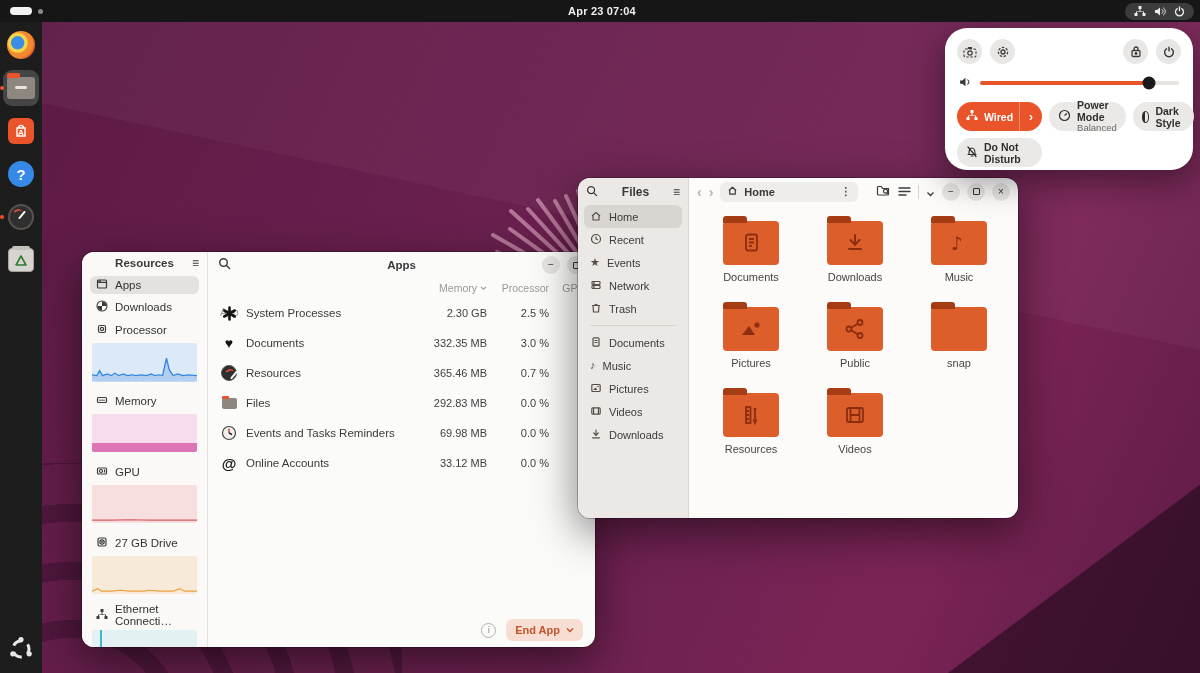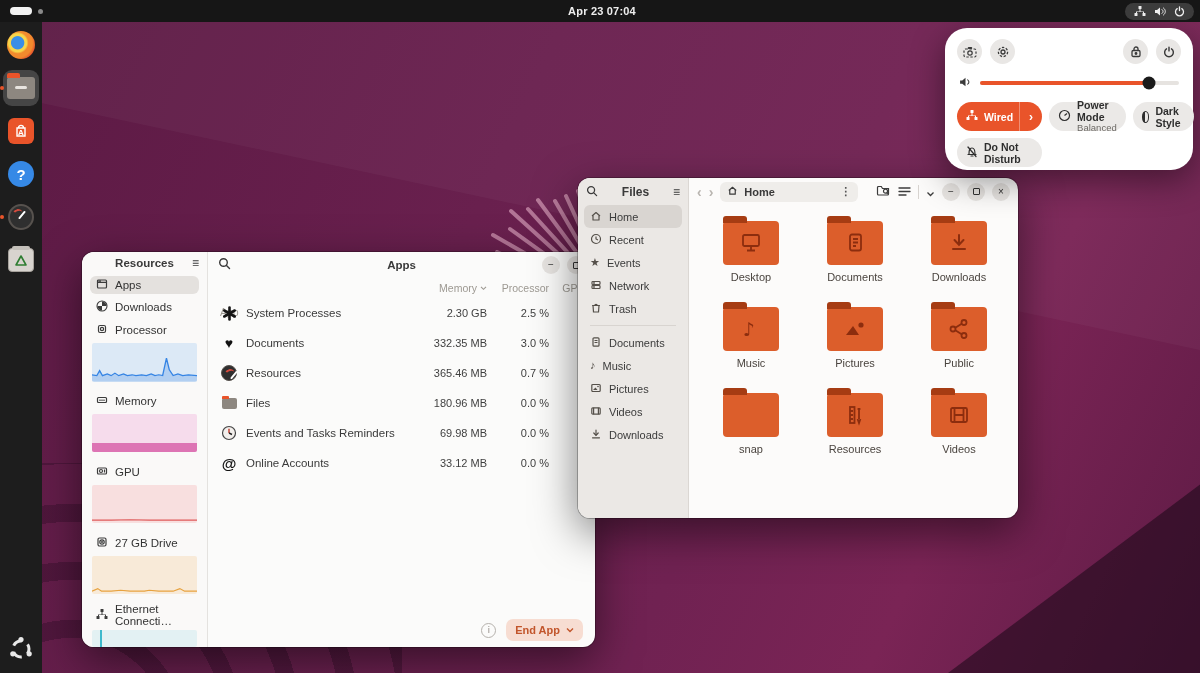--- a/index.html
+++ b/index.html
@@ -371,21 +371,21 @@
       <span class="r-name">Resources</span>
       <span class="r-mem">365.46 MB</span>
       <span class="r-cpu">0.7 %</span>
       <span class="r-gpu">0.</span>
     </div>
     <div class="res-row">
       <span class="r-icon">
           <span class="res-mini-folder"></span>
         </span>
       <span class="r-name">Files</span>
-      <span class="r-mem">180.96 MB</span>
+      <span class="r-mem">292.83 MB</span>
       <span class="r-cpu">0.0 %</span>
       <span class="r-gpu">0.</span>
     </div>
     <div class="res-row">
       <span class="r-icon">
           <svg width="16" height="16" viewBox="0 0 16 16" fill="#f2efec" stroke="#444" stroke-width="1.2">
             <circle cx="8" cy="8" r="6.5"></circle>
             <line x1="8" y1="8" x2="8" y2="3.8" stroke="#c0392b" stroke-width="1.4"></line>
             <line x1="8" y1="8" x2="11" y2="9.5" stroke="#222" stroke-width="1.4"></line>
           </svg>
@@ -527,30 +527,20 @@
             <polyline points="1,1.5 4,4.5 7,1.5" fill="none" stroke="#3c3c3c" stroke-width="1.3"></polyline>
           </svg></span>
       <span class="circle-btn">−</span>
       <span class="circle-btn">
           <span class="sq-glyph"></span>
         </span>
       <span class="circle-btn">×</span>
     </div>
 
     <div class="f-grid">
-      <div class="f-cell">
-        <span class="folder">
-            <svg width="24" height="22" viewBox="0 0 24 22" fill="none" stroke="currentColor" stroke-width="1.8">
-              <rect x="4" y="3" width="16" height="11" rx="1.5"></rect>
-              <line x1="12" y1="14" x2="12" y2="18"></line>
-              <line x1="8" y1="18.5" x2="16" y2="18.5"></line>
-            </svg>
-          </span>
-        <span class="f-label">Desktop</span>
-      </div>
       <div class="f-cell">
         <span class="folder">
             <svg width="22" height="22" viewBox="0 0 22 22" fill="none" stroke="currentColor" stroke-width="1.8">
               <rect x="6" y="2.5" width="11" height="16" rx="2"></rect>
               <line x1="9" y1="7" x2="14" y2="7"></line>
               <line x1="9" y1="10.5" x2="14" y2="10.5"></line>
               <line x1="9" y1="14" x2="12" y2="14"></line>
             </svg>
           </span>
         <span class="f-label">Documents</span>

